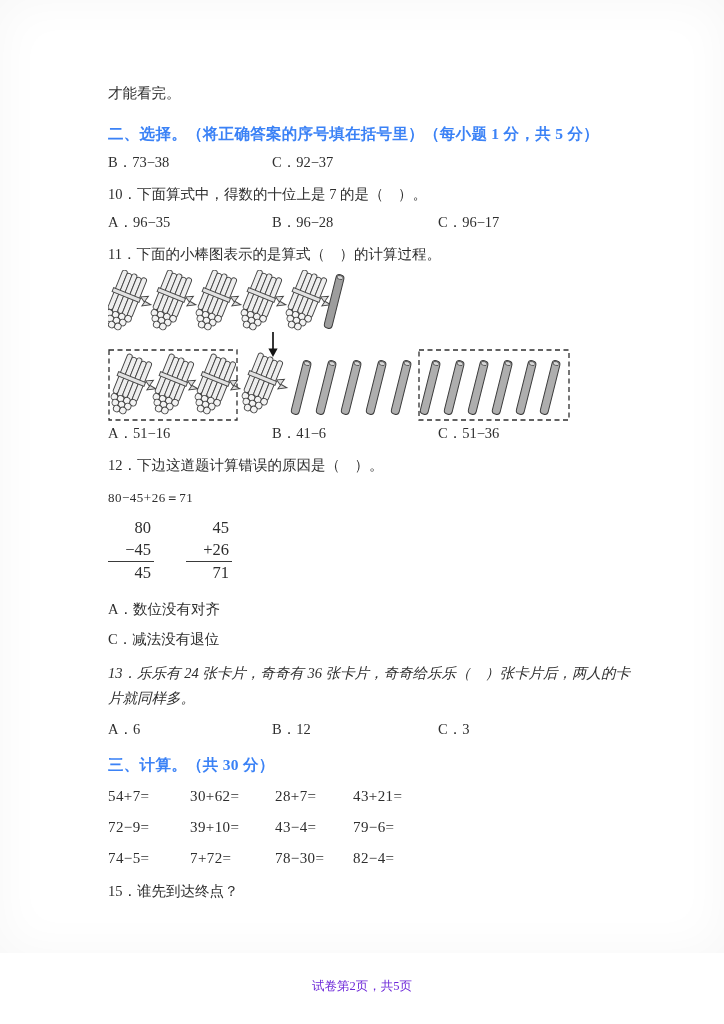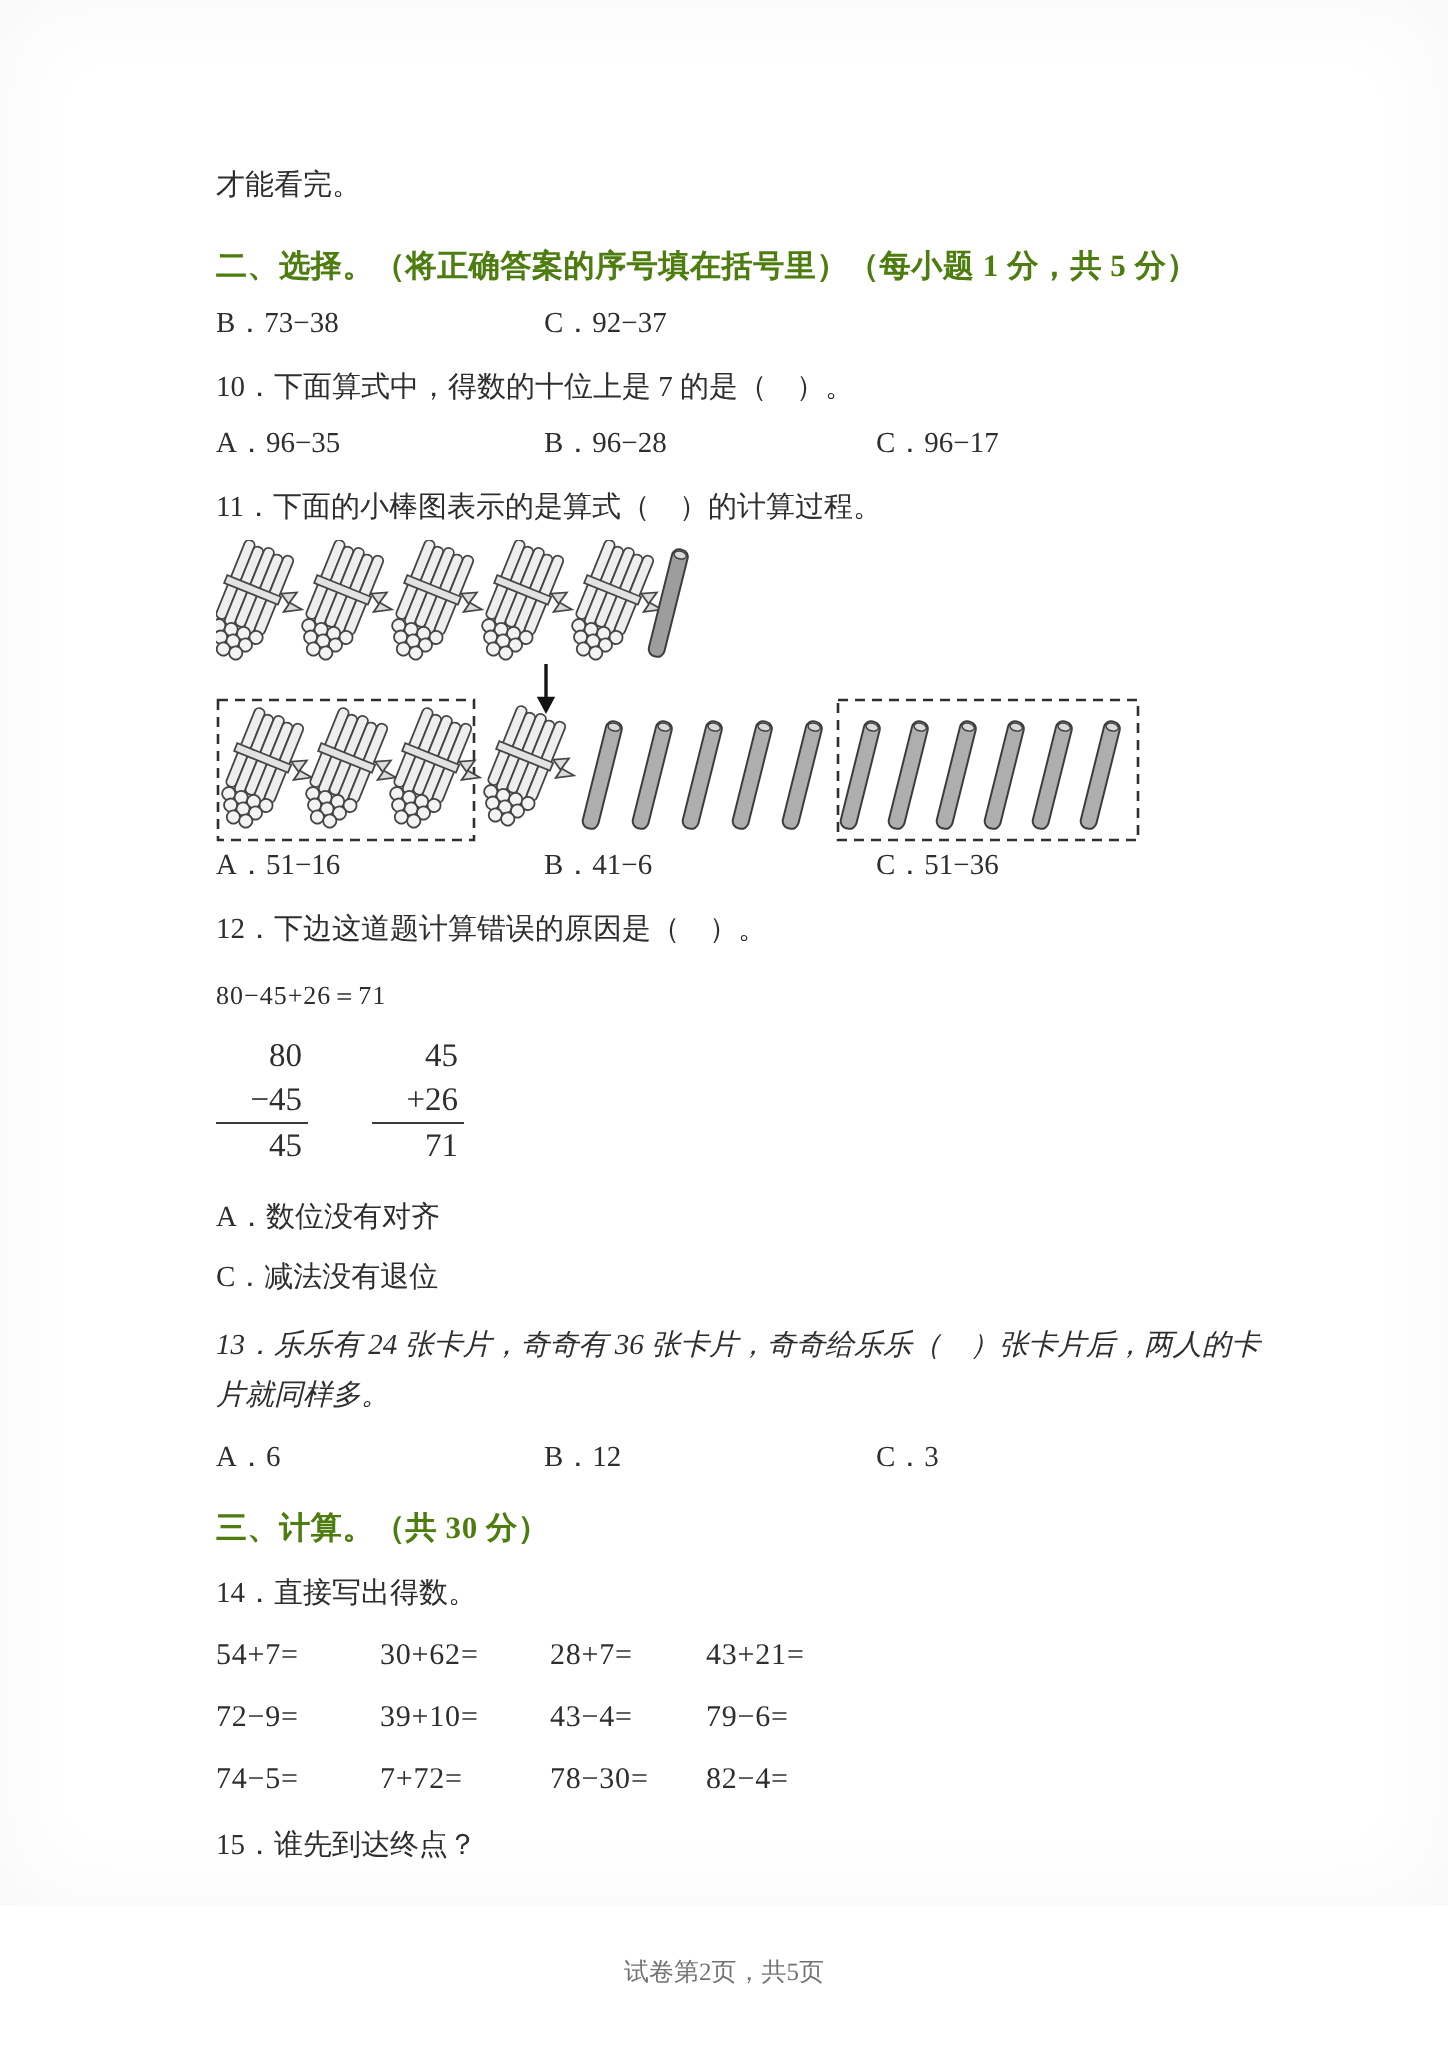--- a/index.html
+++ b/index.html
@@ -14,21 +14,21 @@
     position:relative;
     width:724px;height:953px;
     box-sizing:border-box;
     padding:84px 84px 0 108px;
     box-shadow:inset 0 0 50px rgba(0,0,0,0.035);
   }
   .t{margin:0;font-size:14.5px;line-height:19px;}
   .tail{margin:0;}
   h2.h{
     font-size:15.5px;line-height:20px;font-weight:700;
-    margin:21px 0 0;color:#4d7c0f;letter-spacing:0.3px;
+    margin:21px 0 0;color:#3b82f6;letter-spacing:0.3px;
   }
   p.stem{margin:13px 0 0;}
   .opts{
     display:grid;
     grid-template-columns:164px 166px 1fr;
     margin:9px 0 0;
     font-size:14.5px;line-height:19px;
   }
   .opts span{white-space:nowrap;}
   .figure{margin:6px 0 0;height:152px;}
@@ -40,21 +40,21 @@
   .optline{margin:11px 0 0;font-size:14.5px;line-height:19px;}
   .wrapstem{margin:12px 0 0;line-height:25px;font-style:italic;}
   .calcgrid{
     display:grid;
     grid-template-columns:82px 85px 78px 1fr;
     margin:12px 0 0;
     font-size:15px;line-height:19px;letter-spacing:0.4px;
   }
   .footer{
     position:absolute;left:0;right:0;top:978px;
-    text-align:center;font-size:12.5px;color:#737373;
+    text-align:center;font-size:12.5px;color:#6d28d9;
   }
 </style>
 </head>
 <body>
 
 <div class="page">
 
   <p class="t tail">才能看完。</p>
 
   <h2 class="h">二、选择。（将正确答案的序号填在括号里）（每小题 1 分，共 5 分）</h2>
@@ -317,21 +317,20 @@
 
   <p class="t wrapstem">13．乐乐有 24 张卡片，奇奇有 36 张卡片，奇奇给乐乐（　）张卡片后，两人的卡片就同样多。</p>
   <div class="opts">
     <span>A．6</span>
     <span>B．12</span>
     <span>C．3</span>
   </div>
 
   <h2 class="h" style="margin-top:16px">三、计算。（共 30 分）</h2>
 
-  <p class="t stem">14．直接写出得数。</p>
   <div class="calcgrid">
     <span>54+7=</span>
     <span>30+62=</span>
     <span>28+7=</span>
     <span>43+21=</span>
   </div>
   <div class="calcgrid">
     <span>72−9=</span>
     <span>39+10=</span>
     <span>43−4=</span>

